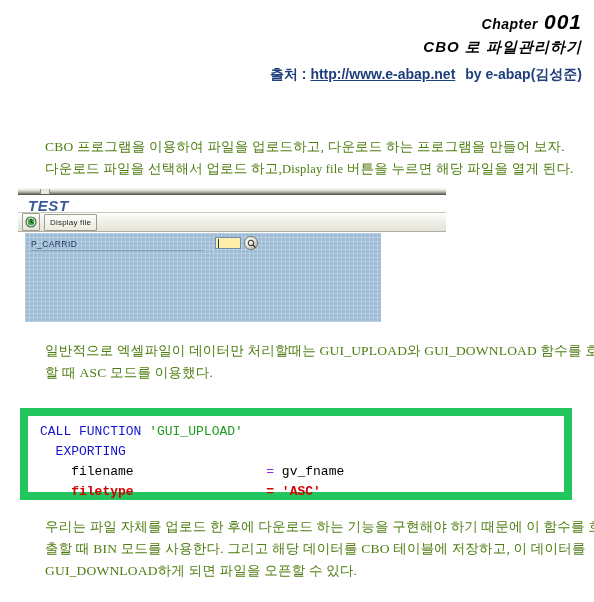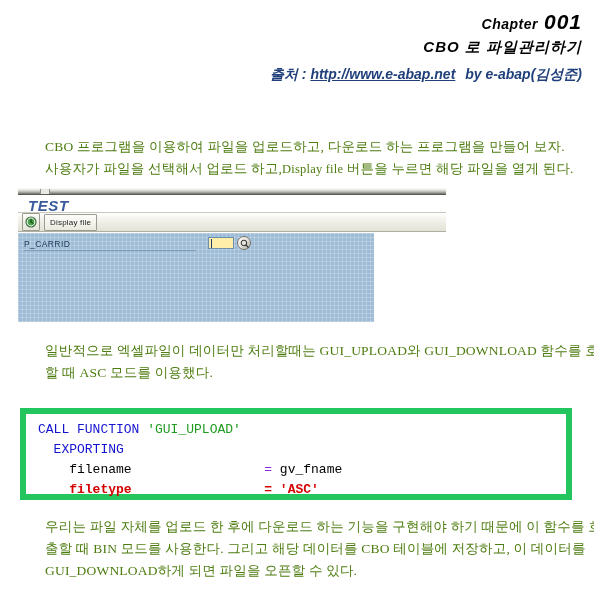--- a/index.html
+++ b/index.html
@@ -51,21 +51,20 @@
     font-weight: bold;
     font-size: 15px;
     color: #000000;
     letter-spacing: 1px;
     line-height: 1.1;
     white-space: nowrap;
   }
   .source-line {
     margin-top: 10px;
     font-family: "Liberation Sans", "DejaVu Sans", sans-serif;
-    font-style: italic;
     font-weight: bold;
     font-size: 14px;
     color: #1f3f7a;
     letter-spacing: 0px;
     white-space: nowrap;
   }
   .source-link {
     text-decoration: underline;
     color: #1f3f7a;
   }
@@ -165,21 +164,21 @@
     font-family: "Liberation Sans", "DejaVu Sans", sans-serif;
     font-size: 8px;
     color: #1c1c1c;
     display: flex;
     align-items: center;
     padding: 0 5px;
     letter-spacing: 0.2px;
   }
   .sap-selscreen {
     position: absolute;
-    left: 0;
+    left: 7px;
     top: 45px;
     width: 356px;
     height: 89px;
     background-color: #9fbcd6;
     background-image:
       repeating-linear-gradient(0deg, rgba(255,255,255,0.22) 0 1px, transparent 1px 4px),
       repeating-linear-gradient(90deg, rgba(255,255,255,0.22) 0 1px, transparent 1px 4px);
   }
   .sel-row {
     position: absolute;
@@ -250,21 +249,21 @@
     box-sizing: border-box;
   }
 
   
   .code-block {
     position: absolute;
     left: 20px;
     top: 408px;
     width: 552px;
     height: 92px;
-    border: 6px solid #22c55e;
+    border: 8px solid #22c55e;
     background: #ffffff;
     box-sizing: border-box;
     font-family: "Liberation Mono", "DejaVu Sans Mono", monospace;
     font-size: 13px;
     line-height: 20px;
     padding: 6px 0 0 12px;
     white-space: pre;
   }
   .kw   { color: #1414cf; }
   .str  { color: #1f9b1f; }
@@ -281,21 +280,21 @@
   </div>
   <div class="doc-title">CBO 로  파일관리하기</div>
   <div class="source-line">
     <span>출처 : </span><a class="source-link" href="#">http://www.e-abap.net</a><span class="source-by">by e-abap(김성준)</span>
   </div>
 </div>
 
 <div class="para" id="para-intro">
   <div>CBO 프로그램을 이용하여 파일을 업로드하고, 다운로드 하는 프로그램을 만들어 보자.</div>
   <div>
-    <span>사용자가 파일을 선택해서 업로드 하고,</span><span class="mono-ital">Display file</span> <span>버튼을 누르면 해당 파일을 열게 된다.</span>
+    <span>다운로드 파일을 선택해서 업로드 하고,</span><span class="mono-ital">Display file</span> <span>버튼을 누르면 해당 파일을 열게 된다.</span>
   </div>
 </div>
 
 <div class="sap-window">
 
   <div class="sap-titlebar">
     <div class="sap-titlebar-handle"></div>
   </div>
 
   <div class="sap-screen-title">TEST</div>

